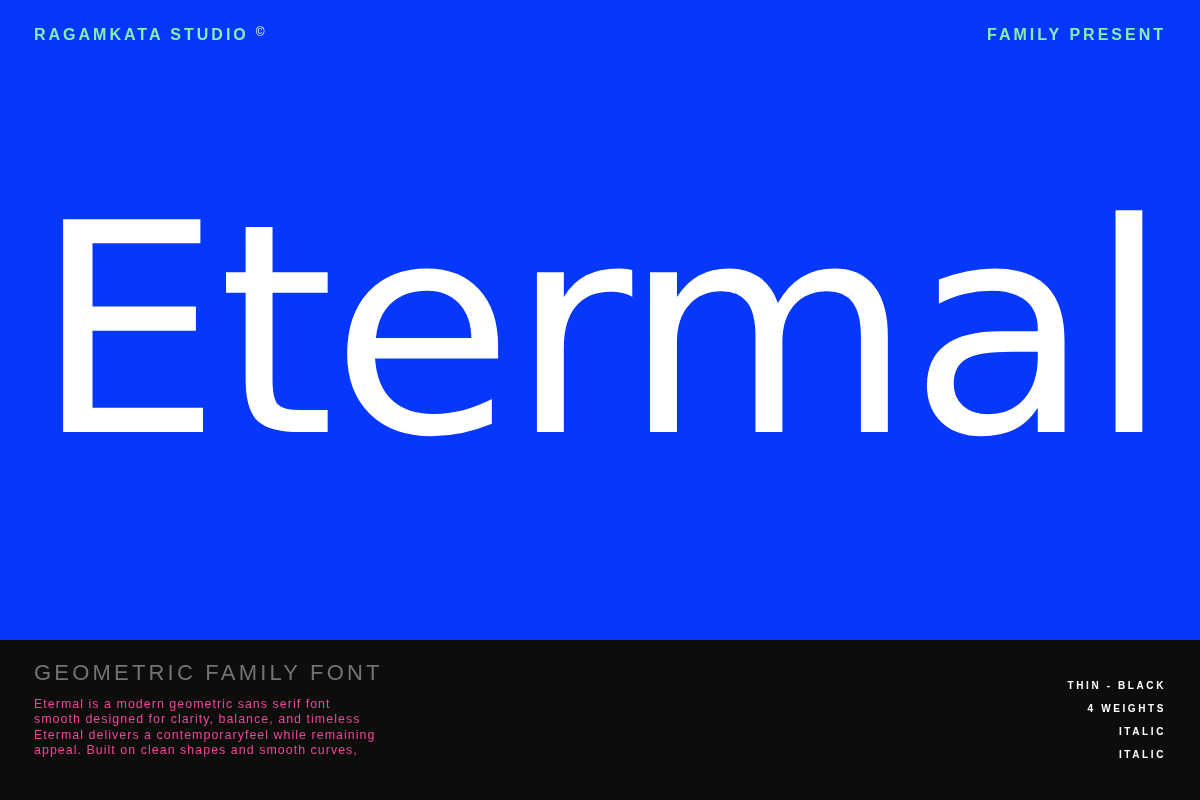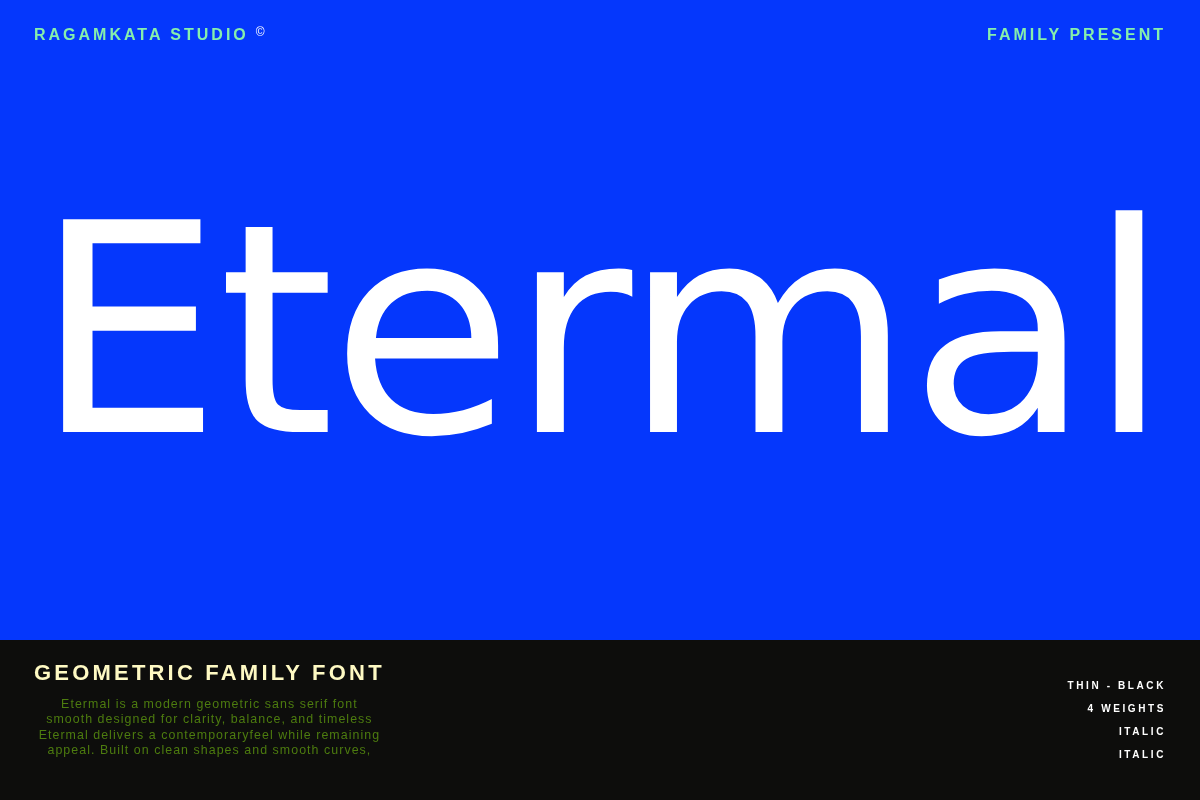--- a/index.html
+++ b/index.html
@@ -101,38 +101,37 @@
     display: flex;
     justify-content: space-between;
     align-items: flex-start;
   }
 
   #footer-left {
     display: block;
   }
 
   #footer-heading {
-    color: #fef9c3;
+    color: #737373;
     font-size: 22px;
-    font-weight: bold;
+    font-weight: normal;
     letter-spacing: 3.2px;
     line-height: 1;
     margin: 0 0 13px 0;
     white-space: nowrap;
   }
 
   #footer-description {
-    color: #4d7c0f;
+    color: #ec4899;
     font-size: 12.4px;
     font-weight: normal;
     letter-spacing: 1.05px;
     line-height: 15.3px;
     margin: 0;
     max-width: 520px;
-    text-align: center;
   }
   #footer-description .desc-line {
     display: block;
     white-space: nowrap;
   }
 
   #footer-right {
     text-align: right;
     padding-top: 12px;
   }

